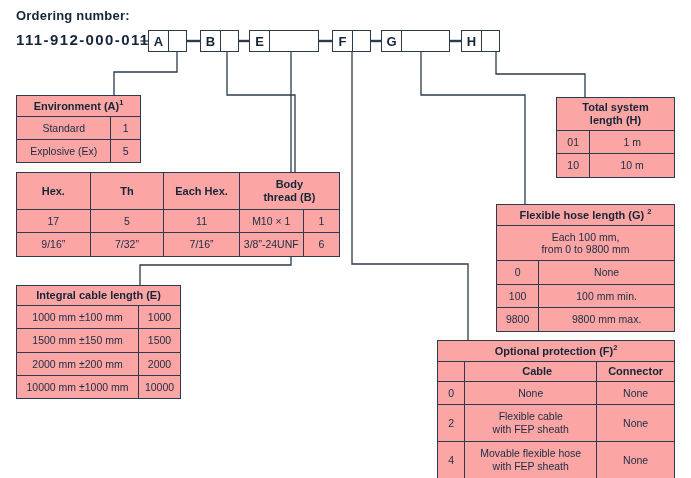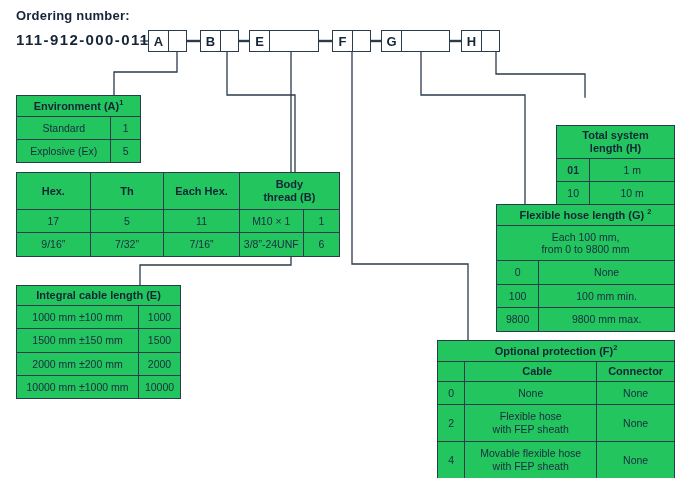--- a/index.html
+++ b/index.html
@@ -35,21 +35,21 @@
   }
   .codebox .lt{
     display:flex;align-items:center;justify-content:center;
     width:19px;border-right:1.3px solid #2b3b4e;
     font-size:13px;font-weight:bold;color:#152537;
   }
   .codebox .blank{flex:1 1 auto;}
 
   
   table.t{
-    position:absolute;border-collapse:collapse;background:#22c55e;
+    position:absolute;border-collapse:collapse;background:#fca5a5;
     font-size:10.5px;color:#1b2b40;
   }
   table.t td,table.t th{
     border:1px solid #2b3b4e;
     padding:5px 4px;text-align:center;vertical-align:middle;
     font-weight:normal;line-height:1.18;white-space:nowrap;
   }
   table.t th{font-weight:bold;font-size:11px;color:#152537;padding:3px 4px;}
   table.t .outer{border-width:1.3px;}
   sup{font-size:7.5px;vertical-align:super;font-weight:bold;}
@@ -63,22 +63,22 @@
   #tbl-body .c1{width:66px;}
   #tbl-body .c2{width:66px;}
   #tbl-body .c3{width:67px;}
   #tbl-body .c4{width:97px;text-align:center;}
   #tbl-body .c5{width:28px;}
 
   #tbl-cable{left:16px;top:285px;width:165px;}
   #tbl-cable .cl{width:112px;}
   #tbl-cable .cr{width:53px;}
 
-  #tbl-total{left:556px;top:97px;width:119px;margin-top:28px;}
-  #tbl-total .cl{width:28px;font-weight:bold;}
+  #tbl-total{left:556px;top:97px;width:119px;}
+  #tbl-total .cl{width:28px;}
   #tbl-total .cr{width:91px;}
 
   #tbl-hose{left:496px;top:204px;width:179px;}
   #tbl-hose .cl{width:36px;}
   #tbl-hose .cr{width:143px;}
 
   #tbl-prot{left:437px;top:340px;width:238px;}
   #tbl-prot .c1{width:23px;}
   #tbl-prot .c2{width:141px;padding-left:17px;}
   #tbl-prot .c3{width:74px;margin-left:32px;}
@@ -265,21 +265,21 @@
       <th class="c3">Connector</th>
     </tr>
     <tr>
       <td>0</td>
       <td>None</td>
       <td>None</td>
     </tr>
     <tr>
       <td>2</td>
       <td class="two">
-        <span>Flexible hose</span><br>
+        <span>Flexible cable</span><br>
         <span>with FEP sheath</span>
       </td>
       <td>None</td>
     </tr>
     <tr>
       <td>4</td>
       <td class="two">
         <span>Movable flexible hose</span><br>
         <span>with FEP sheath</span>
       </td>

